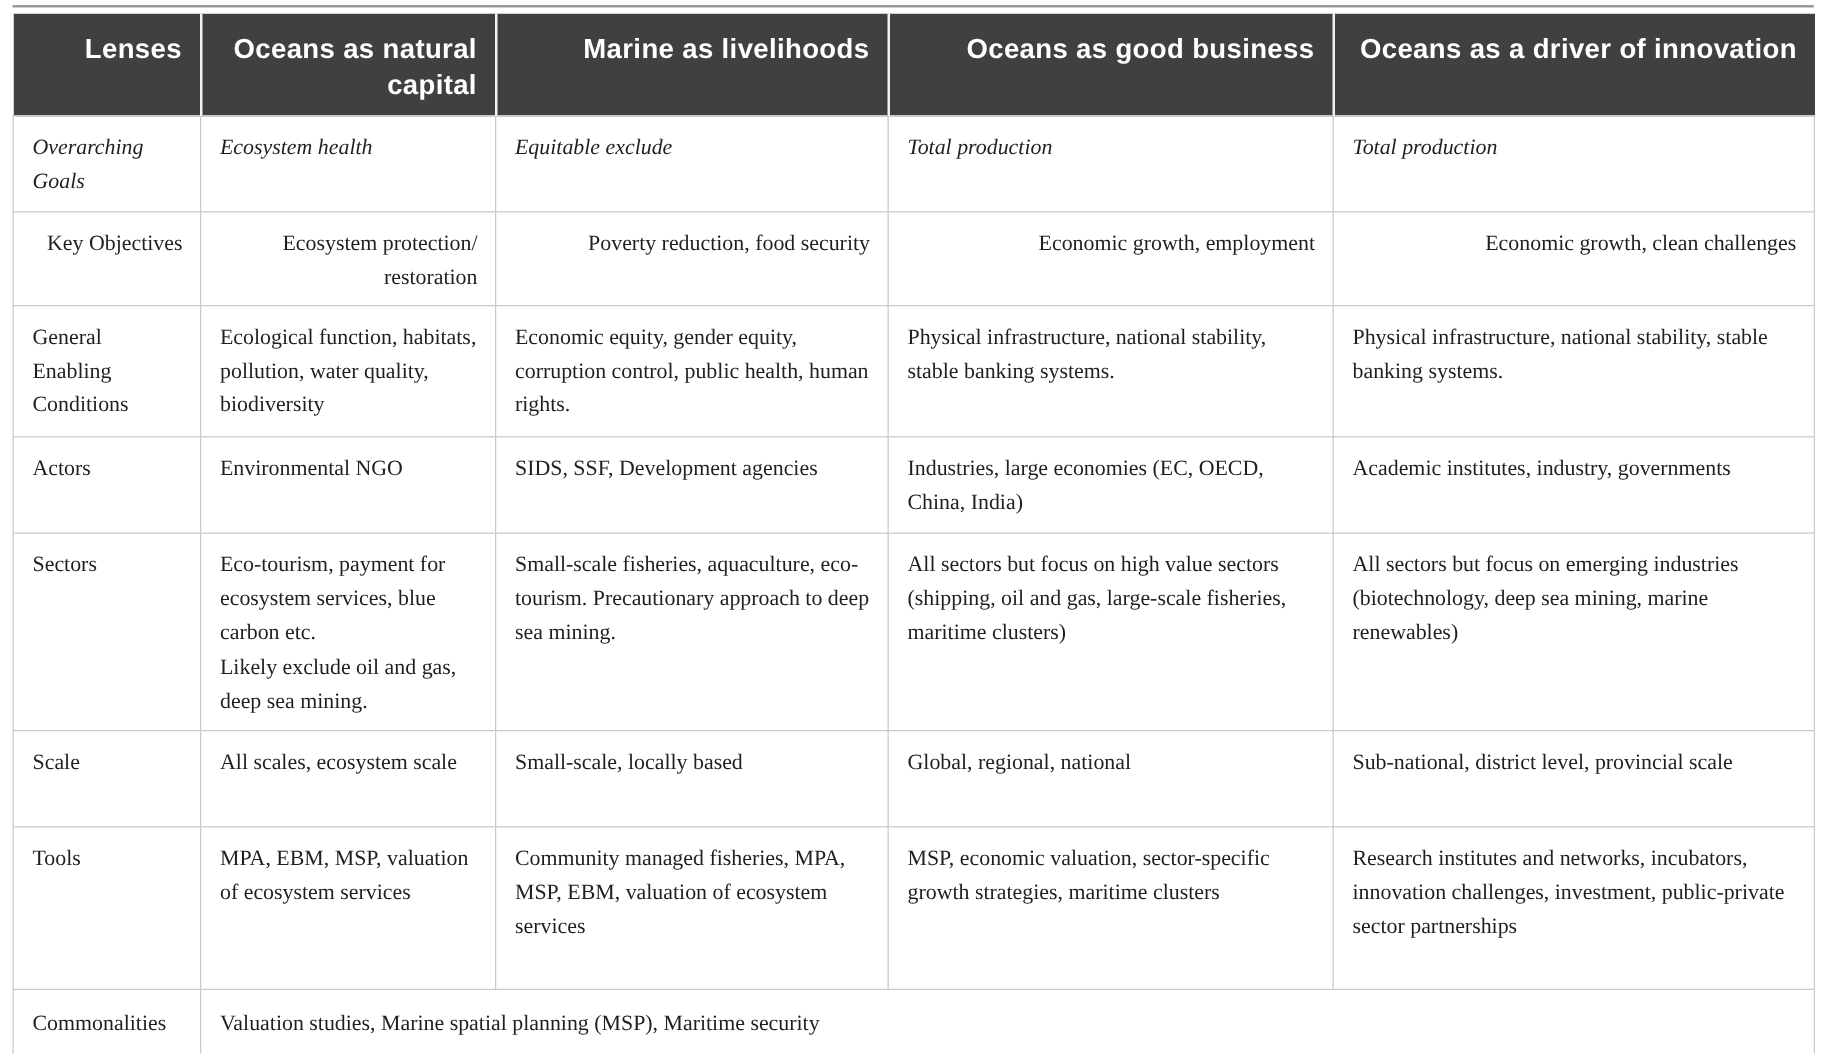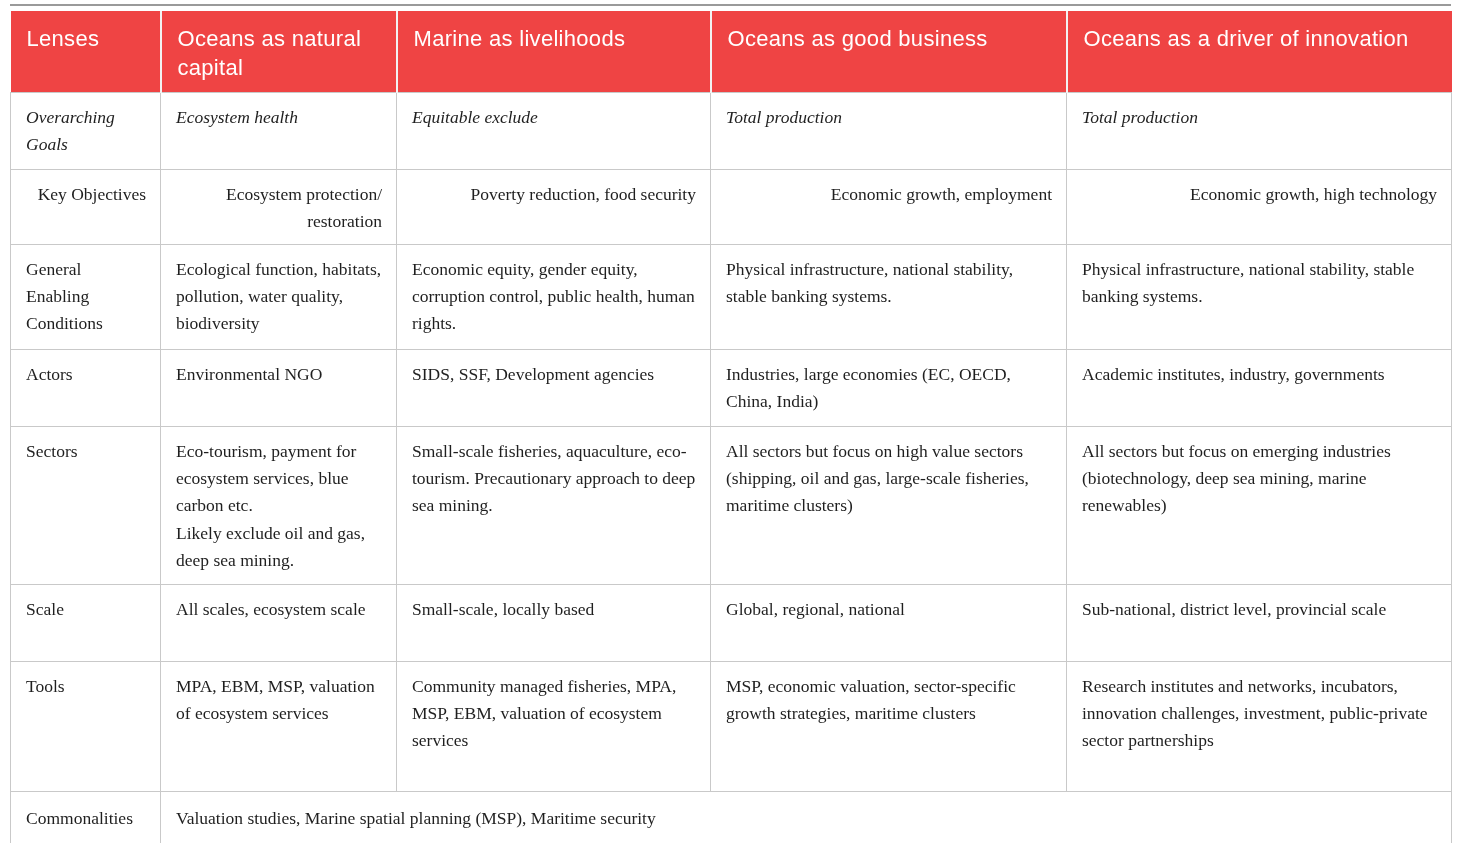--- a/index.html
+++ b/index.html
@@ -26,27 +26,27 @@
   }
   
   col.c1 { width: 150px; }
   col.c2 { width: 236px; }
   col.c3 { width: 314px; }
   col.c4 { width: 356px; }
   col.c5 { width: 385px; }
 
   
   thead th {
-    background: #ef4444;
+    background: #404040;
     color: #ffffff;
     font-family: "Liberation Sans", sans-serif;
-    font-weight: normal;
+    font-weight: bold;
     font-size: 22px;
     line-height: 1.3;
-    text-align: left;
+    text-align: right;
     vertical-align: top;
     padding: 14px 14px 10px 16px;
     letter-spacing: 0.3px;
     border-left: 2px solid #f2f2f2;
   }
   thead th:first-child { border-left: none; }
   thead tr { height: 78px; }
 
   
   tbody td {
@@ -102,21 +102,21 @@
         <td>Ecosystem health</td>
         <td>Equitable exclude</td>
         <td>Total production</td>
         <td>Total production</td>
       </tr>
       <tr class="r2">
         <td class="row-label">Key Objectives</td>
         <td>Ecosystem protection/ restoration</td>
         <td>Poverty reduction, food security</td>
         <td>Economic growth, employment</td>
-        <td>Economic growth, high technology</td>
+        <td>Economic growth, clean challenges</td>
       </tr>
       <tr class="r3">
         <td class="row-label">General Enabling Conditions</td>
         <td>Ecological function, habitats, pollution, water quality, biodiversity</td>
         <td>Economic equity, gender equity, corruption control, public health, human rights.</td>
         <td>Physical infrastructure, national stability, stable banking systems.</td>
         <td>Physical infrastructure, national stability, stable banking systems.</td>
       </tr>
       <tr class="r4">
         <td class="row-label">Actors</td>

